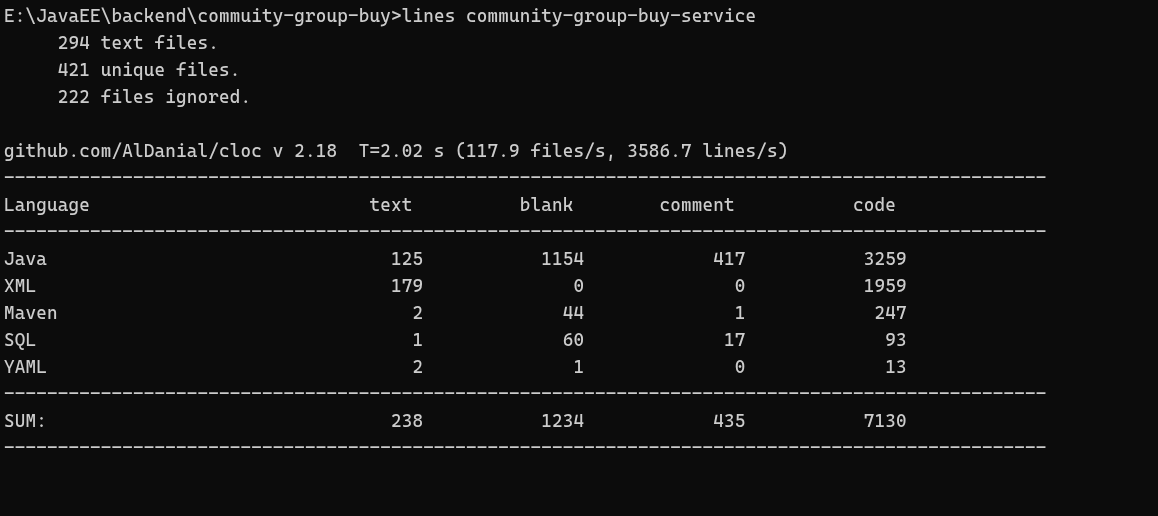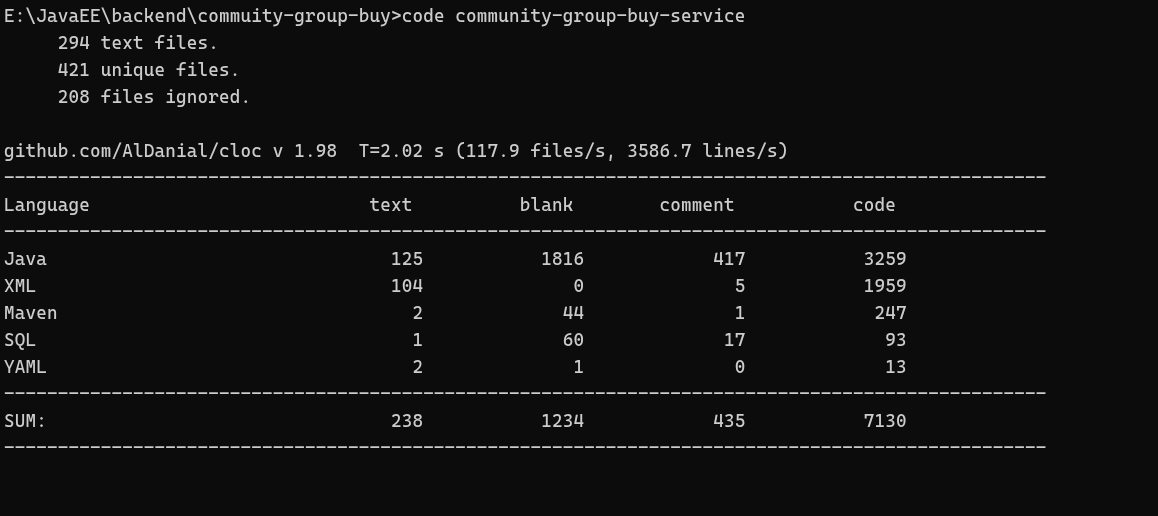--- a/index.html
+++ b/index.html
@@ -20,29 +20,29 @@
       letter-spacing: 0.2px;
     }
     pre {
       font-family: inherit;
       white-space: pre;
     }
   </style>
 </head>
 <body>
 
-<pre><span>E:\JavaEE\backend\commuity-group-buy&gt;</span><span>code community-group-buy-service</span>
+<pre><span>E:\JavaEE\backend\commuity-group-buy&gt;</span><span>lines community-group-buy-service</span>
 <span>     294 text files.</span>
 <span>     421 unique files.</span>
-<span>     208 files ignored.</span>
+<span>     222 files ignored.</span>
 
-<span>github.com/AlDanial/cloc v 1.98  T=2.02 s (117.9 files/s, 3586.7 lines/s)</span>
+<span>github.com/AlDanial/cloc v 2.18  T=2.02 s (117.9 files/s, 3586.7 lines/s)</span>
 <span>-------------------------------------------------------------------------------------------------</span>
 <span>Language                          text          blank        comment           code</span>
 <span>-------------------------------------------------------------------------------------------------</span>
-<span>Java                                125           1816            417           3259</span>
-<span>XML                                 104              0              5           1959</span>
+<span>Java                                125           1154            417           3259</span>
+<span>XML                                 179              0              0           1959</span>
 <span>Maven                                 2             44              1            247</span>
 <span>SQL                                   1             60             17             93</span>
 <span>YAML                                  2              1              0             13</span>
 <span>-------------------------------------------------------------------------------------------------</span>
 <span>SUM:                                238           1234            435           7130</span>
 <span>-------------------------------------------------------------------------------------------------</span></pre>
 
 </body></html>

